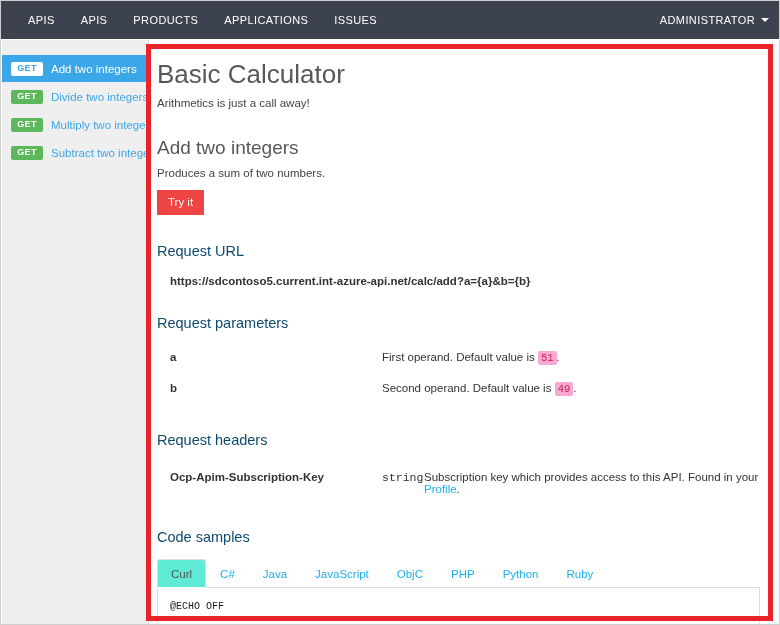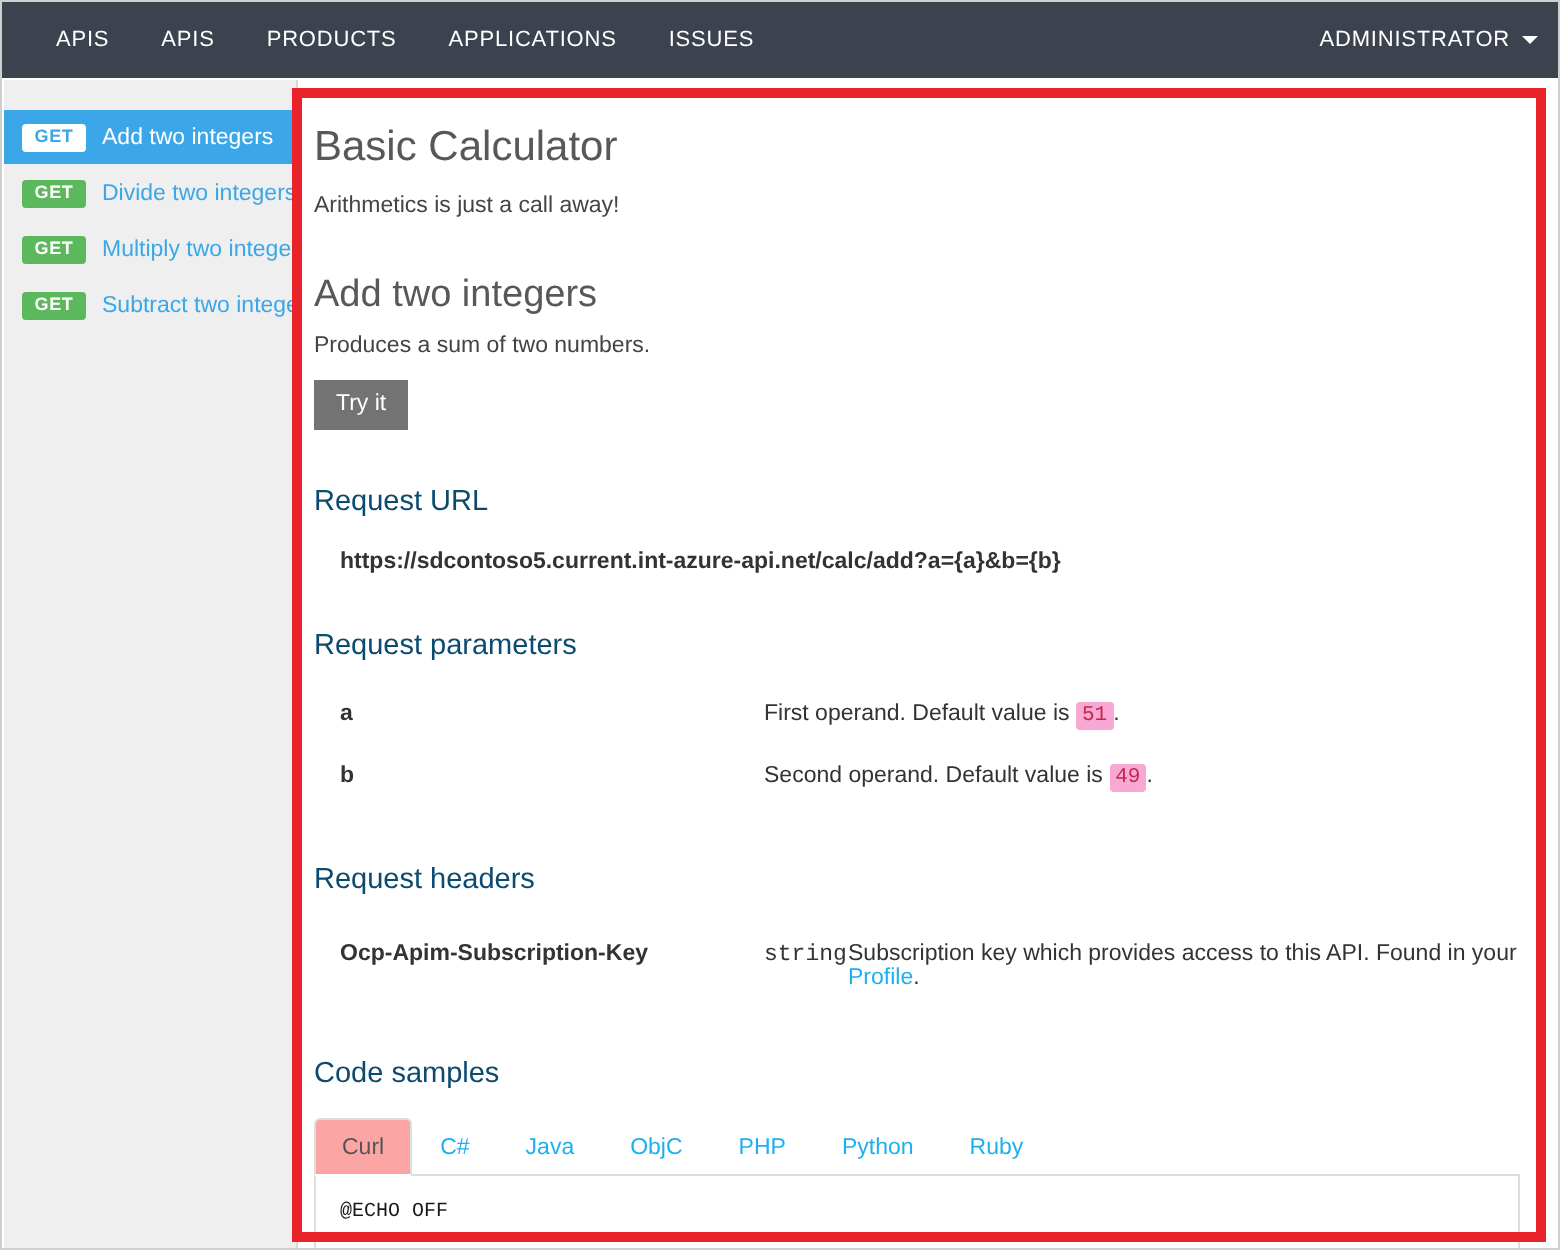--- a/index.html
+++ b/index.html
@@ -125,21 +125,21 @@
     top: 39px;
     left: 148px;
     width: 631px;
     height: 585px;
     background: #ffffff;
     box-sizing: border-box;
     padding: 17px 20px 0 8px;
     overflow: hidden;
   }
   .api-title {
-    font-size: 21px;
+    font-size: 26px;
     font-weight: normal;
     color: #585858;
     margin: 0 0 0 0;
     padding: 0;
     line-height: 34px;
   }
   .api-desc {
     font-size: 11.5px;
     color: #444444;
     margin: 6px 0 0 0;
@@ -152,21 +152,21 @@
     line-height: 24px;
   }
   .op-desc {
     font-size: 11.5px;
     color: #444444;
     margin: 7px 0 0 0;
   }
   .tryit-btn {
     display: inline-block;
     margin-top: 11px;
-    background: #737373;
+    background: #ef4444;
     color: #ffffff;
     font-size: 11.5px;
     padding: 5px 11px 6px 11px;
     border: none;
     cursor: pointer;
     line-height: 14px;
   }
   .section-head {
     font-size: 14.5px;
     font-weight: normal;
@@ -236,21 +236,21 @@
     color: #1cb0ef;
     padding: 7px 13px 6px 13px;
     cursor: pointer;
     border: 1px solid transparent;
     margin-bottom: -1px;
     line-height: 14px;
     white-space: nowrap;
   }
   .tab.active {
     color: #555555;
-    background: #fca5a5;
+    background: #5eead4;
     border: 1px solid #dddddd;
     border-bottom: 1px solid #ffffff;
     border-radius: 3px 3px 0 0;
   }
   .code-box {
     border: 1px solid #dddddd;
     border-top: none;
     background: #ffffff;
     padding: 10px 12px 12px 12px;
     min-height: 118px;
@@ -368,20 +368,21 @@
         </tr>
       </tbody>
     </table>
 
     <h3 class="section-head">Code samples</h3>
 
     <div class="tabs">
       <div class="tab active">Curl</div>
       <div class="tab">C#</div>
       <div class="tab">Java</div>
+      <div class="tab">JavaScript</div>
       <div class="tab">ObjC</div>
       <div class="tab">PHP</div>
       <div class="tab">Python</div>
       <div class="tab">Ruby</div>
     </div>
 
     <div class="code-box">
       <pre class="code"><span>@ECHO OFF</span>
 
 

